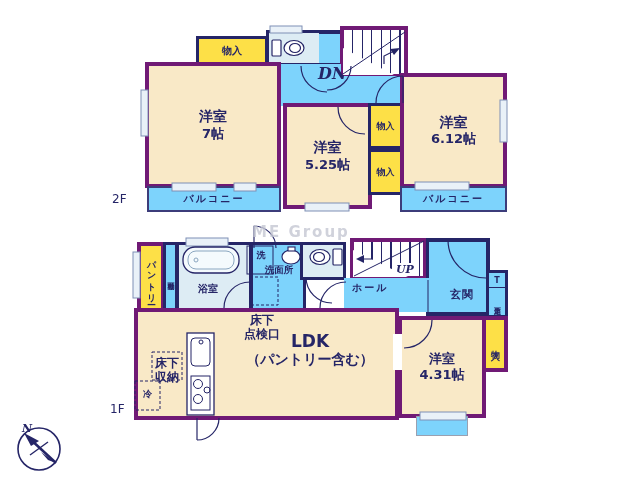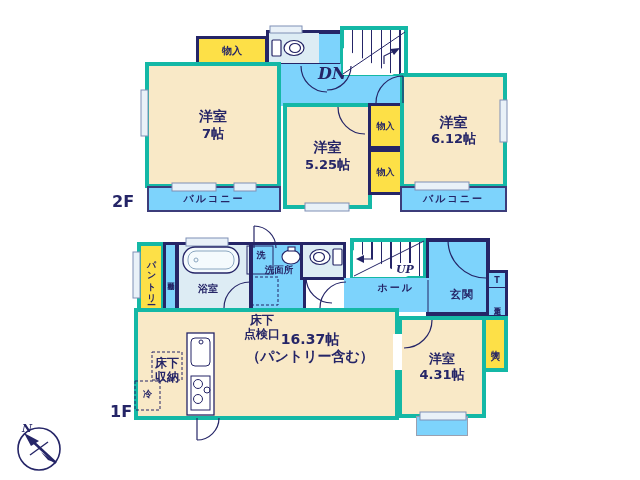--- a/index.html
+++ b/index.html
@@ -1,38 +1,38 @@
 <!DOCTYPE html>
 <html><head>
 <meta charset="utf-8">
 <style>
   html,body{margin:0;padding:0;background:#fff;}
   #plan{position:relative;width:640px;height:480px;background:#fff;overflow:hidden;
         font-family:"DejaVu Sans","Liberation Sans",sans-serif;color:#252567;}
   .room,.fill{position:absolute;box-sizing:border-box;display:flex;flex-direction:column;
         align-items:center;justify-content:center;text-align:center;}
   .w3{border:3px solid #252567}
-  .w4{border:4px solid #14b8a6}
+  .w4{border:4px solid #701a75}
   .cream{background:#f9e9c7}
   .pink{background:#fde047}
   .blue{background:#ddecf4}
   .white{background:#7dd3fc}
   .thin{border:2px solid #3c3c7a}
   .rname{font-size:14px;font-weight:bold;line-height:1.25}
   .rsize{font-size:13px;font-weight:bold;line-height:1.2}
   .small{font-size:10px;font-weight:bold}
   .tiny{font-size:12px;font-weight:bold;line-height:1.15;white-space:pre-line}
   .lab{position:absolute;color:#252567;font-weight:bold;z-index:10;line-height:1.2}
   .vert{writing-mode:vertical-rl;text-orientation:upright;letter-spacing:1px}
   .treads{background-color:#fff;background-image:repeating-linear-gradient(to right,transparent 0 8px,#252567 8px 9.5px)}
   .ital{font-family:"DejaVu Serif","Liberation Serif",serif;font-style:italic;font-weight:bold}
   #svgdeco{position:absolute;left:0;top:0;z-index:20;pointer-events:none}
   .wm{position:absolute;z-index:40;color:#c5c7d3;font-size:15px;font-weight:bold;
       letter-spacing:2px;opacity:.8}
-  .floorlab{font-size:16px;font-weight:bold}
+  .floorlab{font-size:12px;font-weight:normal}
 </style>
 </head>
 <body>
 
 <div id="plan">
 
   <div class="room pink w3" style="left:196px;top:36px;width:72px;height:30px">
     <span class="small">物入</span>
   </div>
   <div class="room blue w3" style="left:266px;top:30px;width:56px;height:36px"></div>
@@ -79,53 +79,54 @@
   <div class="room white w3" style="left:250px;top:242px;width:56px;height:70px"></div>
   <div class="lab" style="left:249px;top:250px;width:24px;text-align:center;font-size:9px">洗</div>
   <div class="lab" style="left:254px;top:264px;width:50px;text-align:center;font-size:9.5px">洗面所</div>
   <div class="lab tiny" style="left:240px;top:313px;width:44px;text-align:center">床下
 点検口</div>
 
   <div class="room blue w3" style="left:300px;top:242px;width:46px;height:38px"></div>
   <div class="room w4 treads" style="left:350px;top:238px;width:77px;height:42px"></div>
   <div class="lab ital" style="left:395px;top:263px;font-size:11px;background:#fff;padding:0 1px">UP</div>
   <div class="fill white" style="left:344px;top:278px;width:84px;height:34px"></div>
-  <div class="lab small" style="left:352px;top:282px;width:62px;text-align:right;letter-spacing:2px">ホール</div>
+  <div class="lab small" style="left:352px;top:282px;width:62px;text-align:left;letter-spacing:2px">ホール</div>
 
   <div class="fill white" style="left:426px;top:238px;width:64px;height:42px;border-top:4px solid #252567;border-right:4px solid #252567;border-left:3px solid #252567"></div>
   <div class="fill white" style="left:426px;top:278px;width:64px;height:38px;border-bottom:4px solid #252567"></div>
   <div class="lab" style="left:450px;top:288px;font-size:11px;letter-spacing:1px">玄関</div>
   <div class="fill white w3" style="left:486px;top:270px;width:22px;height:48px">
     <div style="border-bottom:1.5px solid #252567;width:100%;height:14px;display:flex;align-items:center;justify-content:center">
       <span style="font-size:8px;font-weight:bold">T</span>
     </div>
     <div style="flex:1;display:flex;align-items:center;justify-content:center">
       <span class="vert" style="font-size:7px;font-weight:bold;letter-spacing:0">下足箱</span>
     </div>
   </div>
   <div class="room pink w4" style="left:482px;top:316px;width:26px;height:56px">
     <span class="vert" style="font-size:9px;font-weight:bold">物入</span>
   </div>
 
   <div class="room cream w4" style="left:134px;top:308px;width:265px;height:112px"></div>
   <div class="lab" style="left:245px;top:331px;width:130px;text-align:center">
-    <div style="font-size:14px;font-weight:bold">16.37帖</div>
+    <div style="font-size:17px;font-weight:bold">LDK</div>
     <div style="font-size:14px;font-weight:bold">（パントリー含む）</div>
   </div>
   <div class="lab tiny" style="left:152px;top:356px;width:30px;text-align:center">床下
 収納</div>
   <div class="lab" style="left:135px;top:389px;width:25px;text-align:center;font-size:9px">冷</div>
 
   <div class="room cream w4" style="left:398px;top:316px;width:88px;height:102px">
     <span class="rname" style="font-size:13px">洋室</span>
     <span class="rsize">4.31帖</span>
   </div>
   <div class="fill white" style="left:416px;top:416px;width:52px;height:20px;border:1.5px solid #9aa0b0"></div>
   <div class="lab floorlab" style="left:110px;top:402px">1F</div>
 
+  <div class="wm" style="left:252px;top:223px">ME Group</div>
 
   <div class="lab ital" style="left:22px;top:422px;font-size:11px">N</div>
 
   <svg id="svgdeco" width="640" height="480" viewBox="0 0 640 480">
 
     <polygon points="343,75 343,48 394,75" fill="#ffffff"></polygon>
     <line x1="343" y1="74" x2="405" y2="32" stroke="#252567" stroke-width="1"></line>
     <polyline points="384,64 384,56 396,50" fill="none" stroke="#252567" stroke-width="1.2"></polyline>
     <polygon points="400,48 390,49 394,55" fill="#252567"></polygon>
     <polygon points="353,277 353,250 408,277" fill="#ffffff"></polygon>

